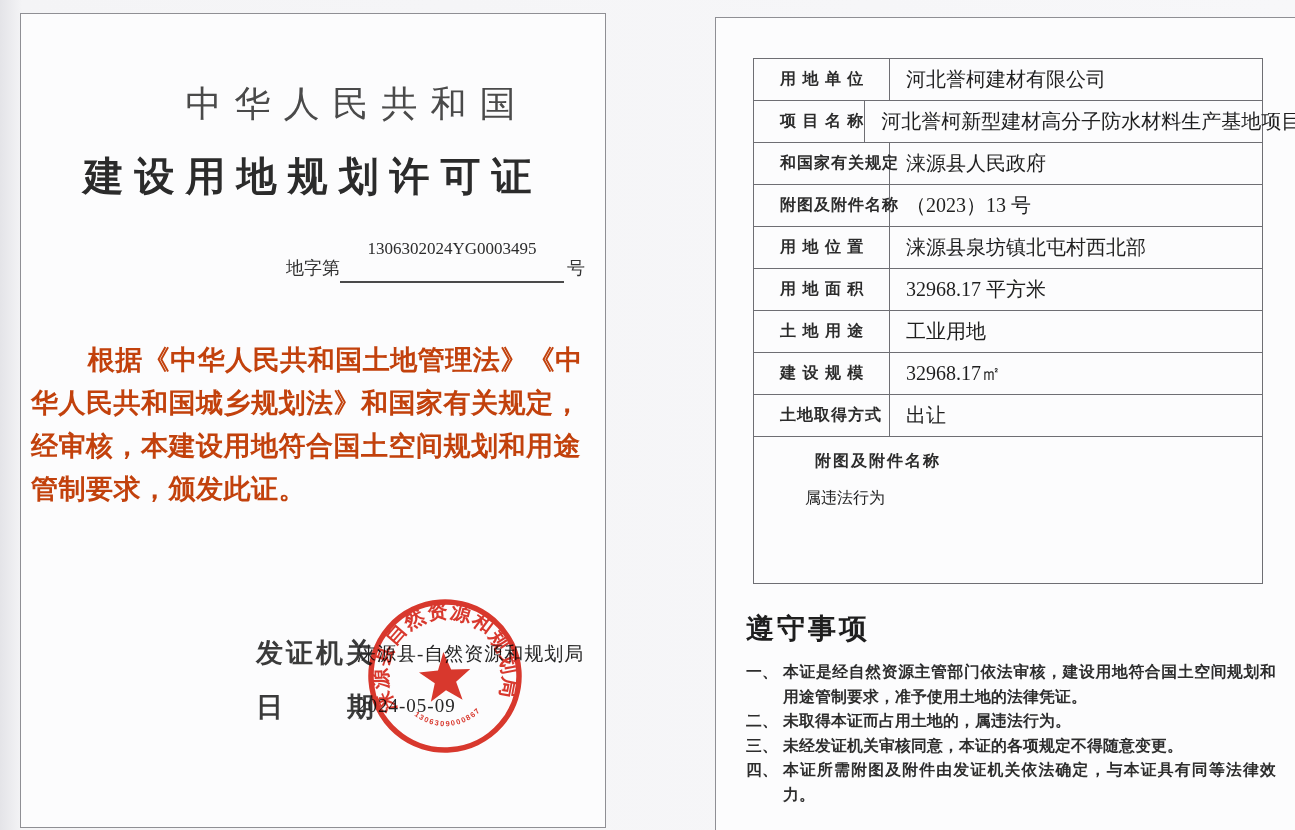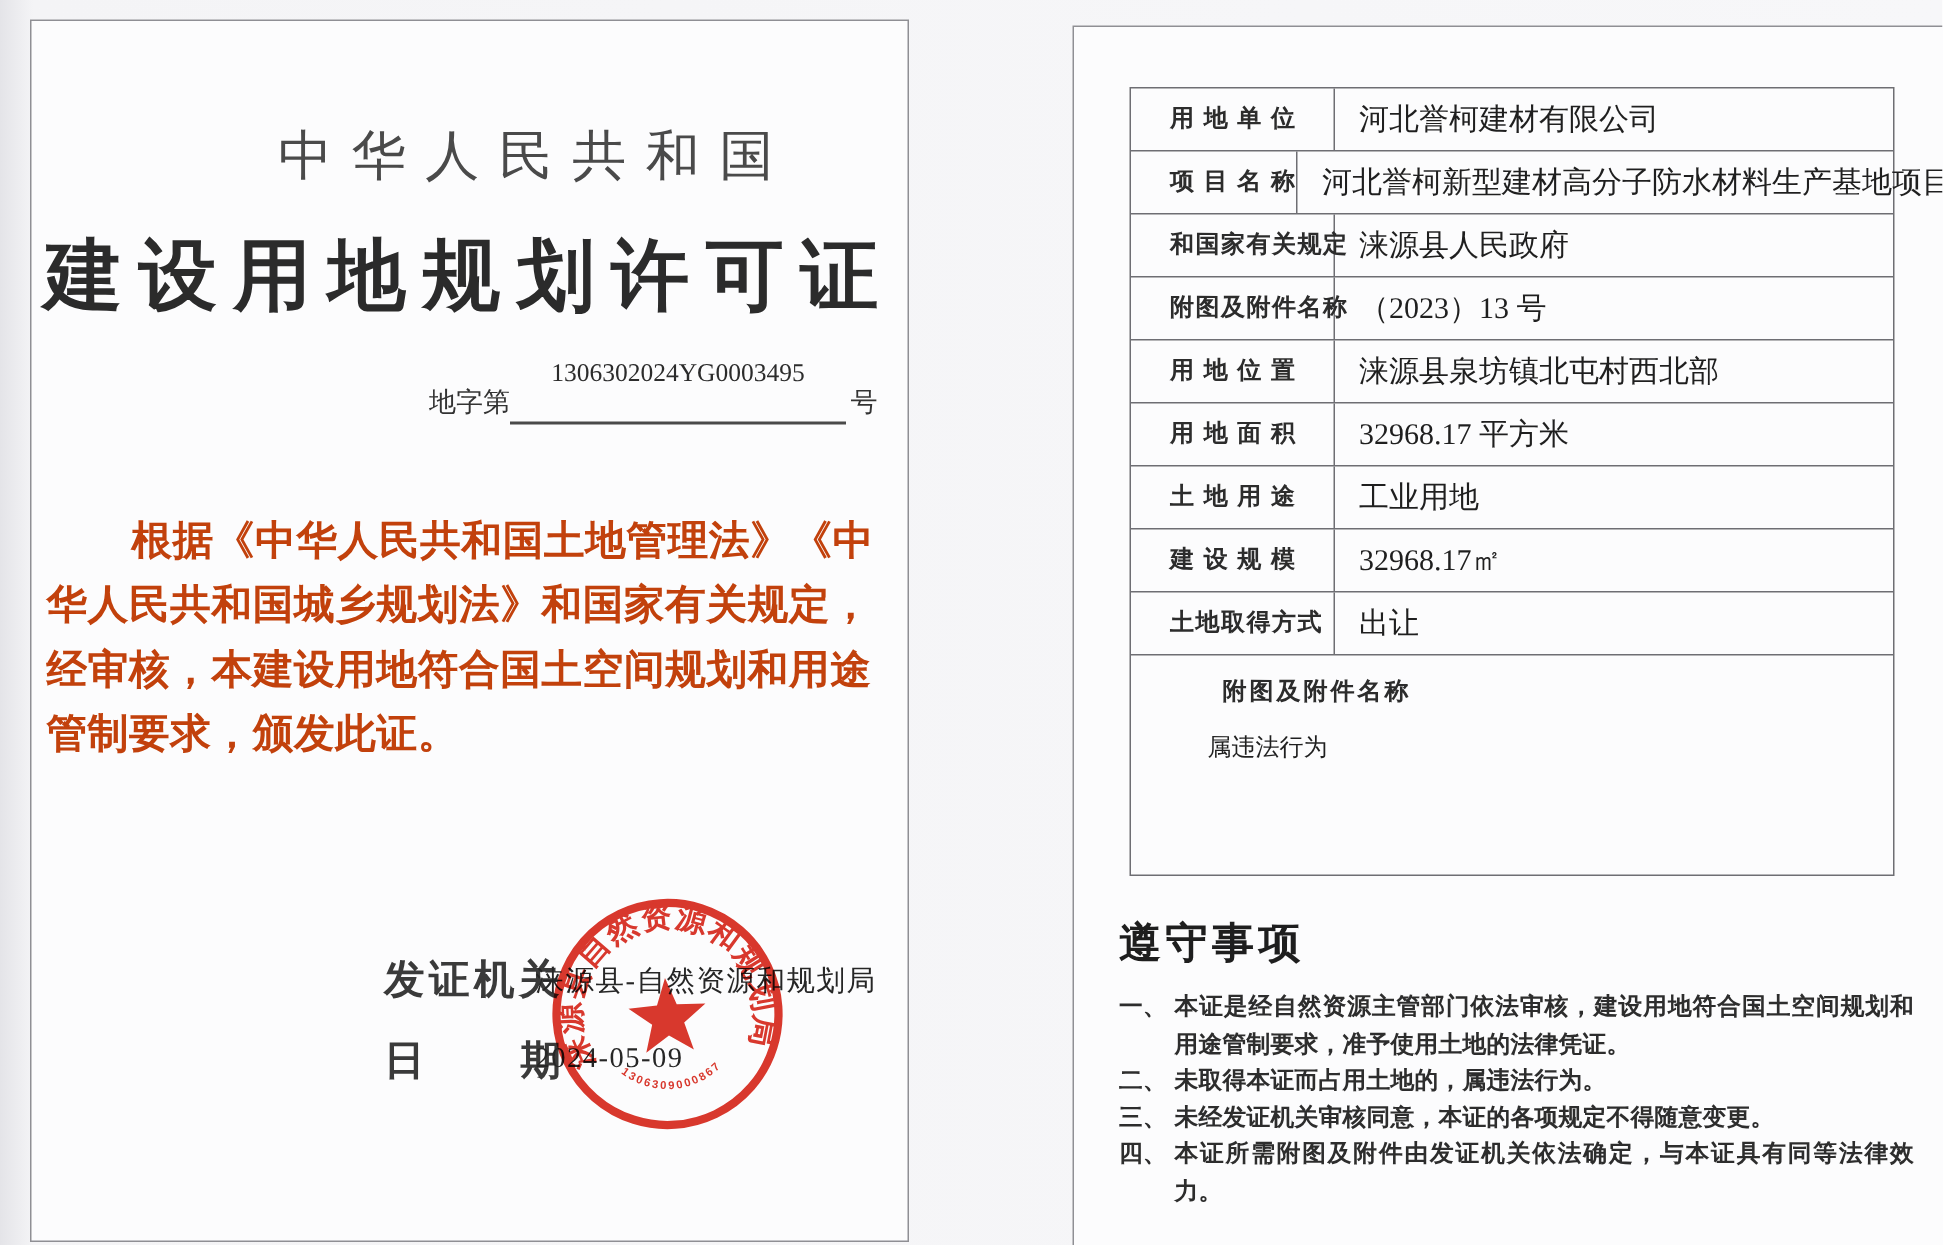--- a/index.html
+++ b/index.html
@@ -23,21 +23,21 @@
   
   .country{
     position:absolute;top:66px;left:0;width:100%;
     text-align:center;transform:translateX(44px);
     font-family:"Liberation Serif","DejaVu Serif",serif;
     font-size:36px;letter-spacing:13px;color:#4a4a4a;font-weight:500;
   }
   .cert-title{
     position:absolute;top:135px;left:0;width:100%;
     text-align:center;
-    font-size:52px;font-weight:900;letter-spacing:11px;color:#2b2b2b;
+    font-size:40px;font-weight:900;letter-spacing:11px;color:#2b2b2b;
   }
   .cert-no-line{
     position:absolute;top:222px;left:265px;
     display:flex;align-items:flex-end;
     font-family:"Liberation Serif","DejaVu Serif",serif;color:#333;
   }
   .cert-no-prefix,.cert-no-suffix{font-size:18px;line-height:30px;}
   .cert-no-box{
     width:224px;text-align:center;
     border-bottom:2px solid #4a4a4a;

